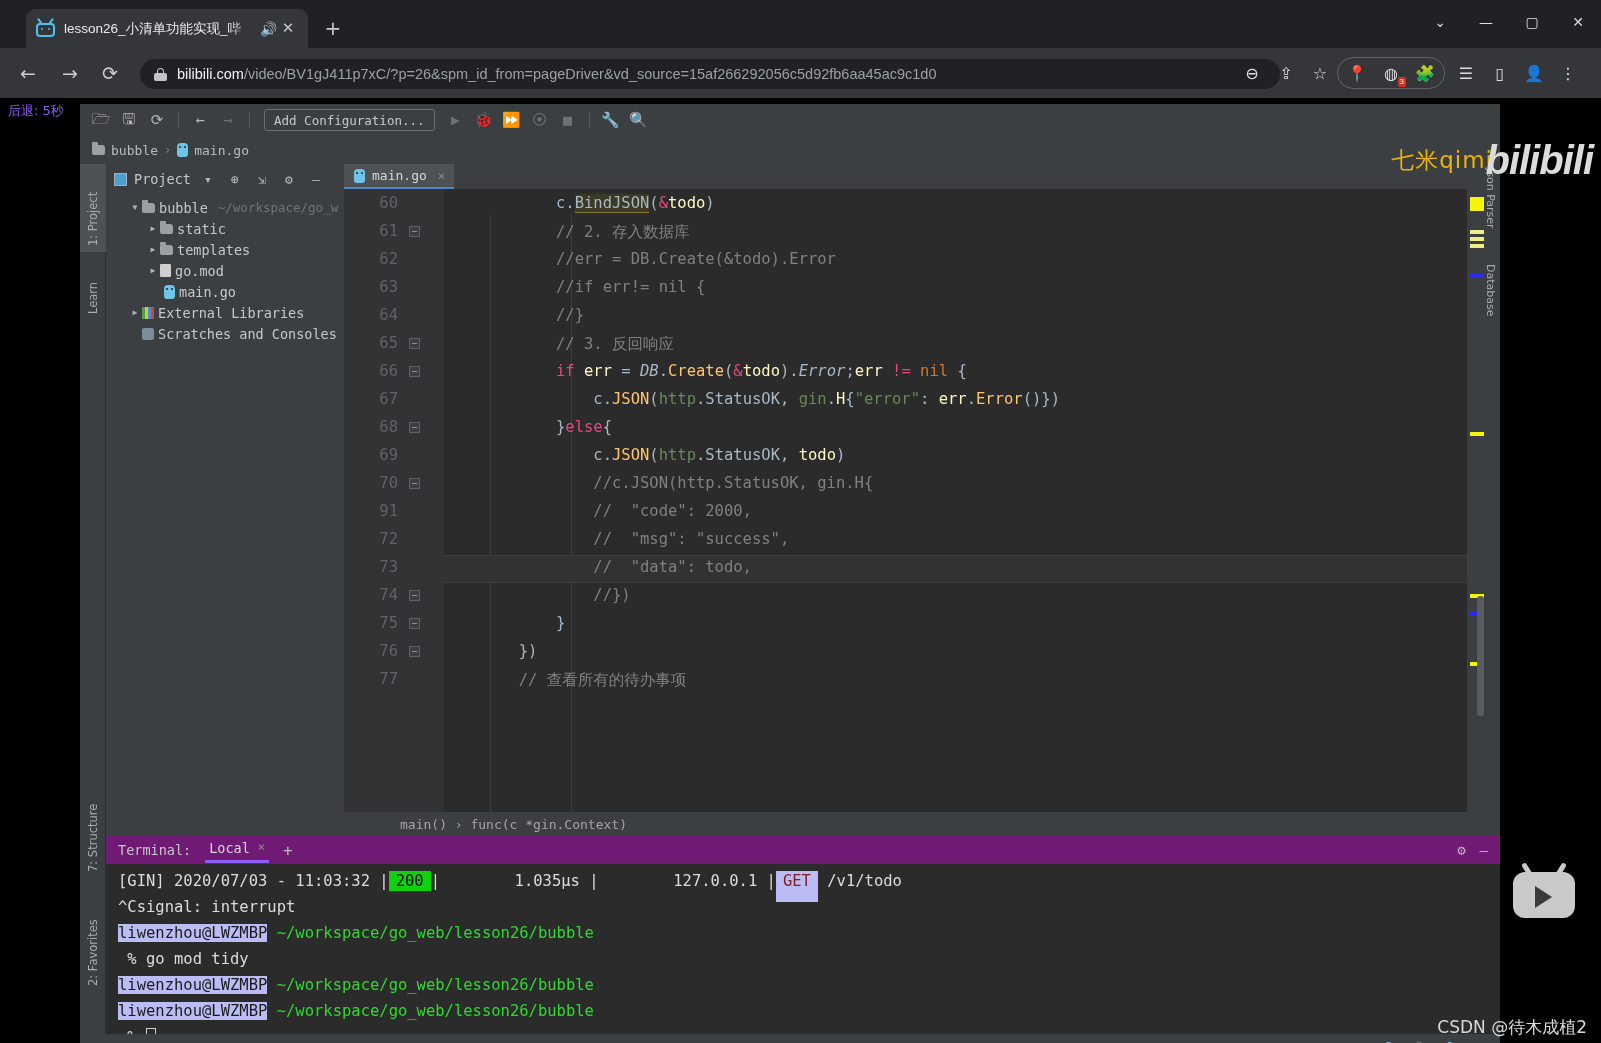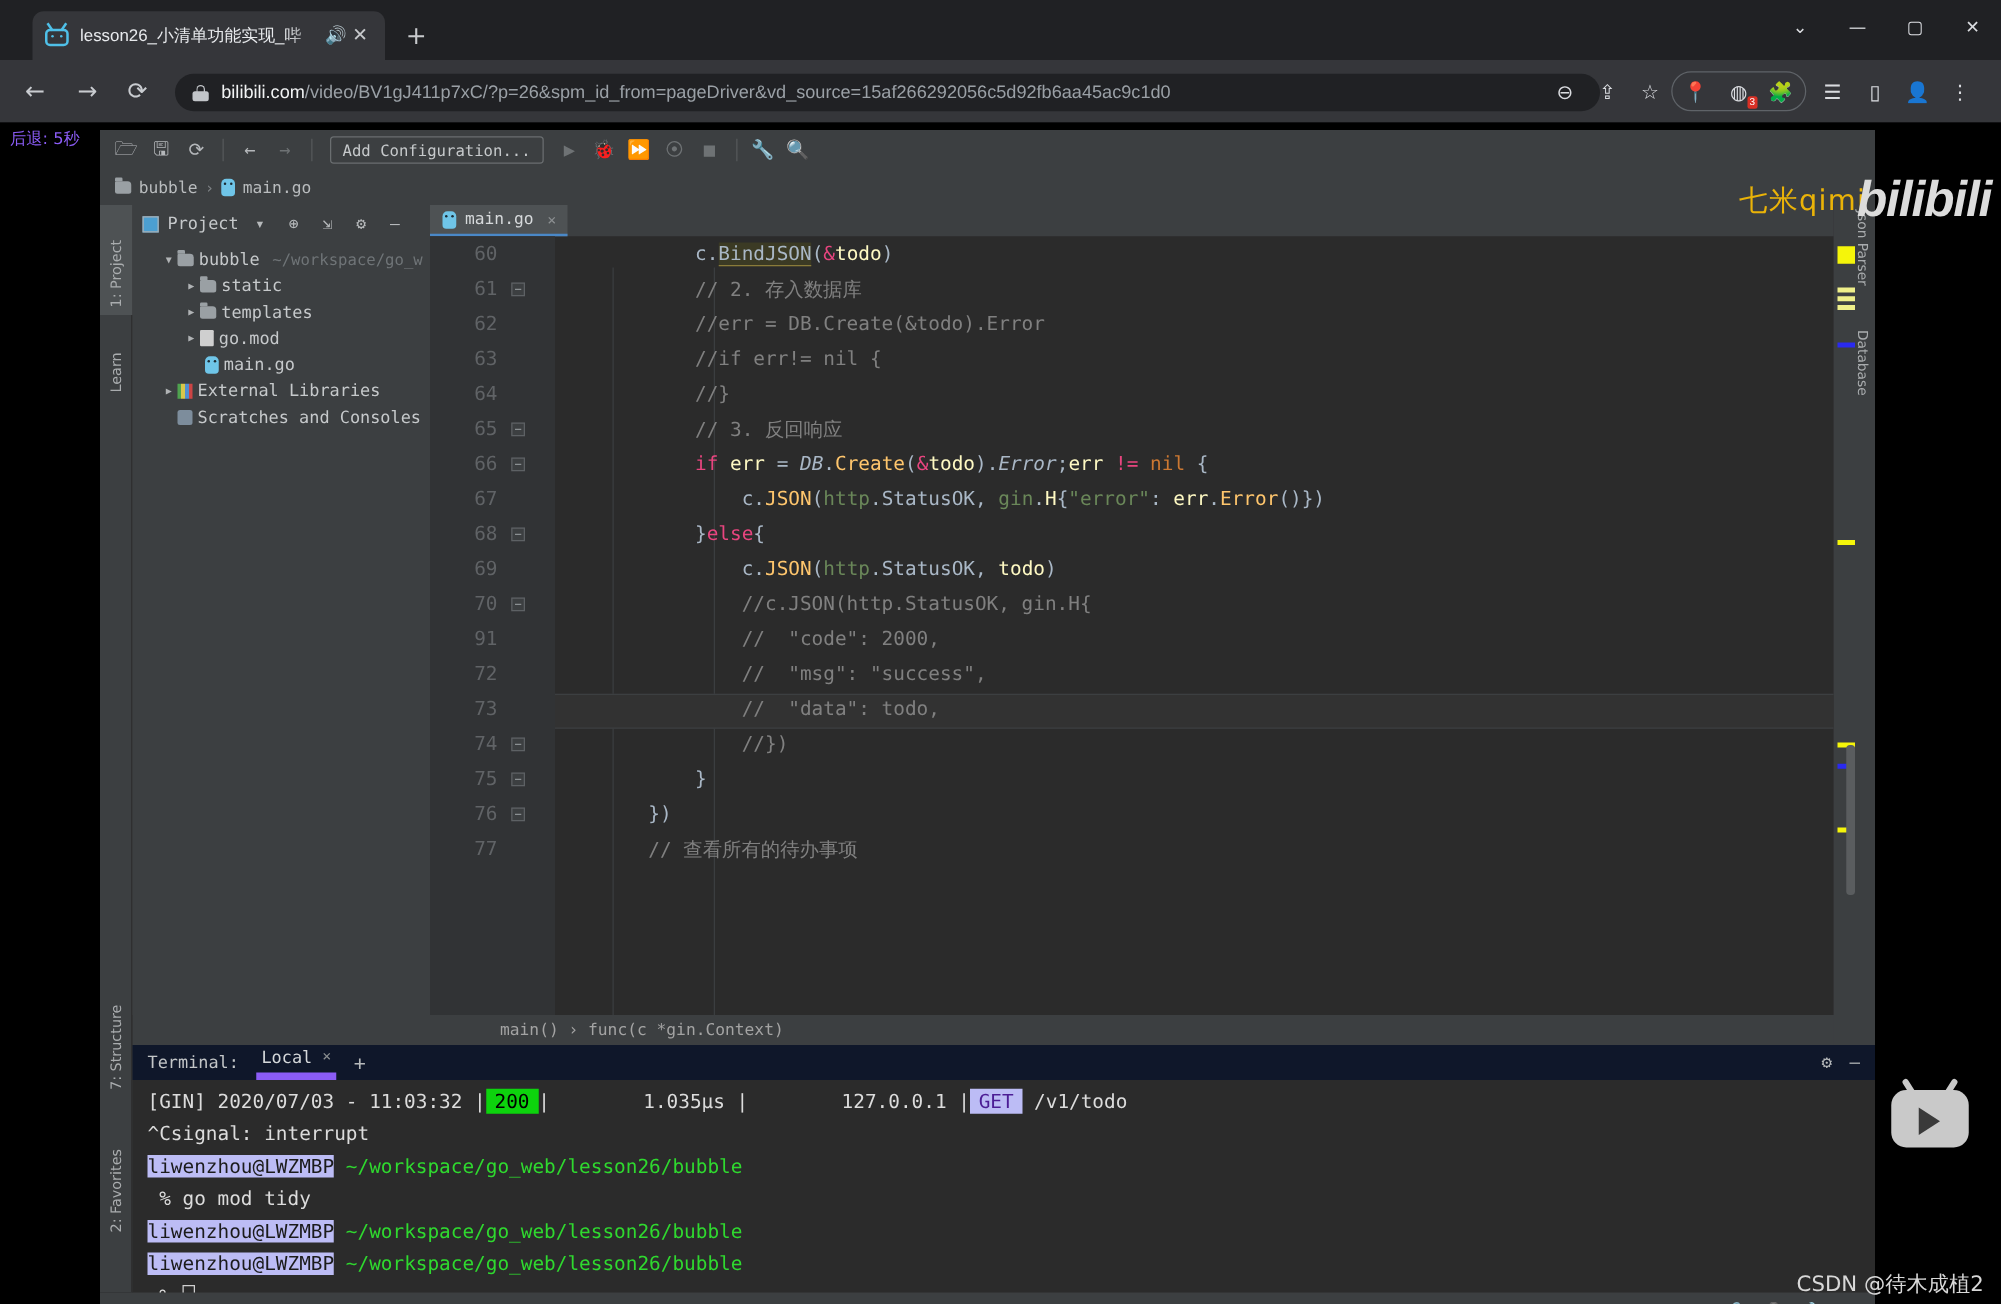--- a/index.html
+++ b/index.html
@@ -119,34 +119,34 @@
   .scrollpanel { position:absolute; left:1387px; top:60px; width:33px; height:648px; background:#3c3f41; }
   .mark { position:absolute; left:3px; width:14px; height:4px; }
   .sbthumb { position:absolute; left:10px; width:7px; background:#5a5d5f; border-radius:3px; }
 
   .rrail { position:absolute; left:1400px; top:60px; width:20px; height:648px; }
   .rrail-item { position:absolute; left:0; width:20px; color:#a9acae; font-size:11px;
                 writing-mode:vertical-rl; text-orientation:mixed;
                 font-family:"DejaVu Sans", sans-serif; display:flex; align-items:center; }
 
   
-  .termhead { position:absolute; left:26px; top:732px; width:1394px; height:28px; background:#0f172a;
+  .termhead { position:absolute; left:26px; top:732px; width:1394px; height:28px; background:#701a75;
               display:flex; align-items:center; padding-left:12px; gap:14px; }
   .th-label { color:#c3c6c8; font-size:13.5px; }
-  .th-tab { color:#d5d8da; font-size:13.5px; border-bottom:8px solid #8b5cf6; padding:3px 4px 4px 4px; display:flex;gap:8px;}
+  .th-tab { color:#d5d8da; font-size:13.5px; border-bottom:3px solid #8b5cf6; padding:3px 4px 4px 4px; display:flex;gap:8px;}
   .th-tab .x { color:#8b8f91; font-size:12px; }
   .th-plus { color:#b6b9bb; font-size:16px; }
   .th-right { position:absolute; right:12px; display:flex; gap:14px; color:#b6b9bb; font-size:14px;}
 
   .term { position:absolute; left:26px; top:760px; width:1394px; height:188px; background:#2b2b2b;
           padding:4px 0 0 12px; }
   .trow { height:26px; line-height:26px; font-size:15.5px; font-family:"DejaVu Sans Mono", monospace;
           color:#dcdcdc; white-space:pre; }
   .t-200 { background:#0dd30d; color:#000; padding:1px 7px; }
-  .t-get { background:#bcbcf5; color:#4c1d95; padding:1px 7px 1px 7px; }
+  .t-get { background:#bcbcf5; color:#7f1d1d; padding:1px 7px 12px 7px; }
   .t-user { background:#bcbcf5; color:#1b1b1b; }
   .t-green { color:#2fd92f; }
   .t-cursor { display:inline-block; width:10px; height:17px; border:1px solid #cfcfcf; vertical-align:-3px;}
 
   .statusbar { position:absolute; left:80px; top:936px; width:1420px; height:28px; background:#3c3f41;
                display:flex; align-items:center; }
   .sb-right { position:absolute; right:16px; display:flex; align-items:center; gap:16px;
               color:#b9bcbe; font-size:12.5px; font-family:"DejaVu Sans Mono", monospace;}
   .sb-dim { color:#7e8284; }
 

